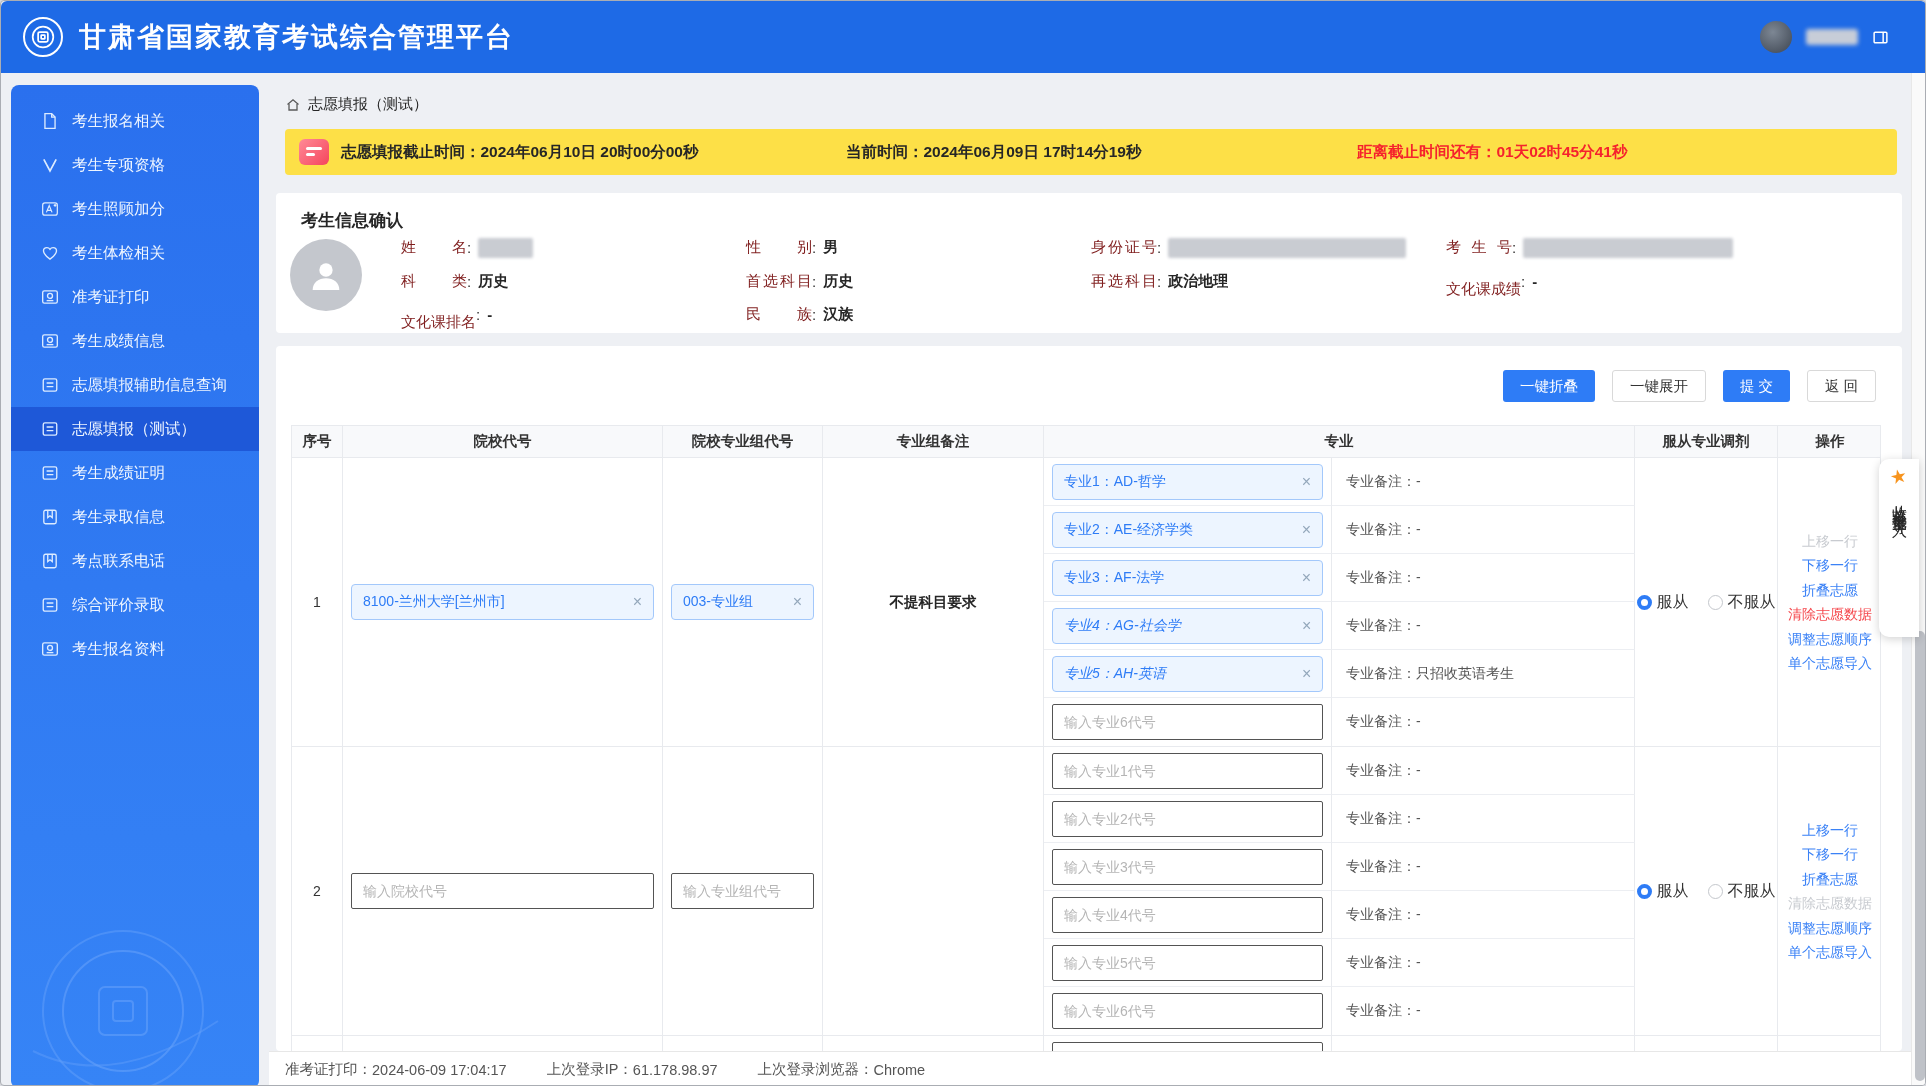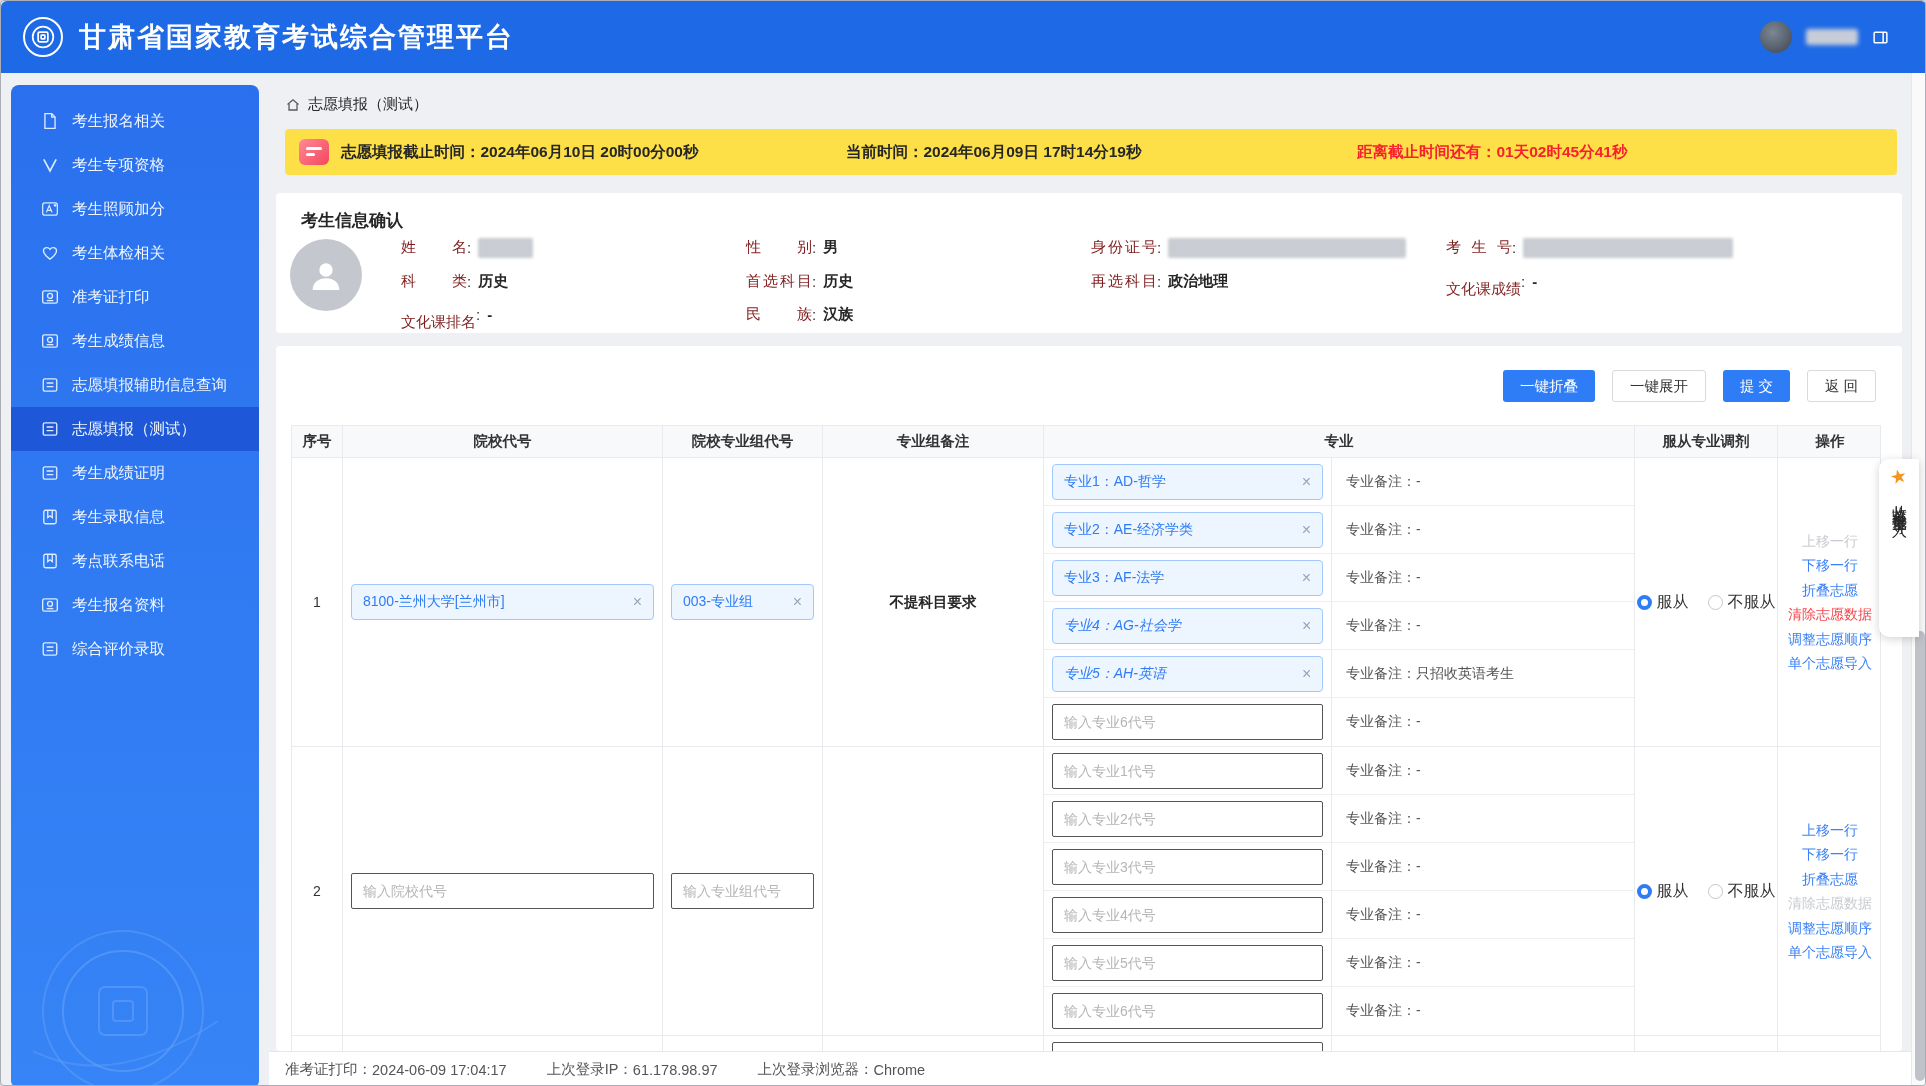--- a/index.html
+++ b/index.html
@@ -250,35 +250,35 @@
             <svg viewBox="0 0 16 16" fill="none" stroke="currentColor" stroke-width="1.2">
               <rect x="2.5" y="2" width="11" height="12" rx="1.5"></rect>
               <path d="M6 2.5v6l2-1.6 2 1.6v-6"></path>
             </svg>
           </span>
           <span>考点联系电话</span>
         </div>
         <div class="side-item">
           <span class="sicon">
             <svg viewBox="0 0 16 16" fill="none" stroke="currentColor" stroke-width="1.2">
+              <rect x="2" y="2.5" width="12" height="11" rx="1.5"></rect>
+              <path d="M5 6.2h6M5 9.4h6"></path>
+            </svg>
+          </span>
+          <span>综合评价录取</span>
+        </div>
+        <div class="side-item">
+          <span class="sicon">
+            <svg viewBox="0 0 16 16" fill="none" stroke="currentColor" stroke-width="1.2">
               <rect x="1.5" y="2.5" width="13" height="11" rx="1.5"></rect>
               <circle cx="8" cy="7" r="2.2"></circle>
               <path d="M5 11.2h6"></path>
             </svg>
           </span>
           <span>考生报名资料</span>
-        </div>
-        <div class="side-item">
-          <span class="sicon">
-            <svg viewBox="0 0 16 16" fill="none" stroke="currentColor" stroke-width="1.2">
-              <rect x="2" y="2.5" width="12" height="11" rx="1.5"></rect>
-              <path d="M5 6.2h6M5 9.4h6"></path>
-            </svg>
-          </span>
-          <span>综合评价录取</span>
         </div>
       </nav>
     <svg class="watermark" viewBox="0 0 200 200" fill="none" stroke="#9cc3ff" stroke-width="2">
       <circle cx="100" cy="110" r="80" opacity="0.5"></circle>
       <circle cx="100" cy="110" r="60" opacity="0.6"></circle>
       <rect x="76" y="86" width="48" height="48" rx="6" opacity="0.6"></rect>
       <rect x="90" y="100" width="20" height="20" rx="3" opacity="0.6"></rect>
       <path d="M10 150 Q 90 190 195 120" opacity="0.45"></path>
     </svg>
   </aside>

